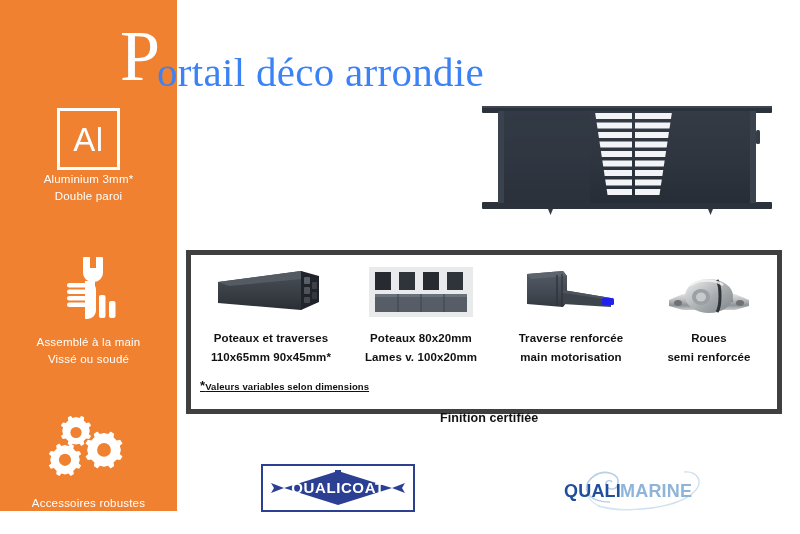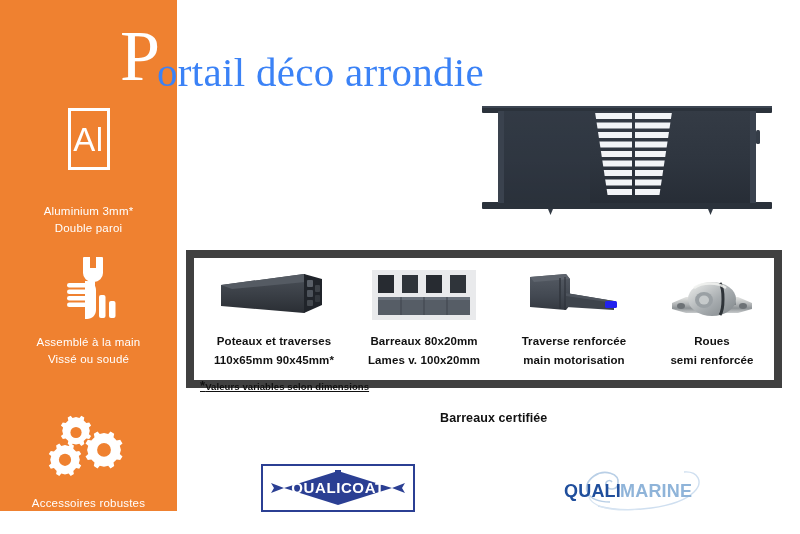--- a/index.html
+++ b/index.html
@@ -19,21 +19,21 @@
   .side-feature .ficon{
     display:block;margin:0 auto;position:relative;
   }
   .side-feature .flabel{
     display:block;color:#ffffff;font-size:11.5px;letter-spacing:.2px;
     line-height:17px;font-weight:400;
   }
 
   
   .al-box{
-    width:42px;height:62px;border:3px solid #fff;box-sizing:border-box;
+    width:63px;height:62px;border:3px solid #fff;box-sizing:border-box;
     margin:0 auto;display:flex;align-items:center;justify-content:center;
   }
   .al-box span{
     color:#fff;font-size:33px;line-height:33px;font-weight:300;
     font-family:"Liberation Sans", sans-serif;letter-spacing:.5px;
   }
 
   .svg-icon{display:block;margin:0 auto;}
 
   
@@ -49,22 +49,22 @@
     display:inline-block;vertical-align:top;position:relative;top:16px;left:-3px;
     letter-spacing:.3px;
   }
 
   
   .gate{position:absolute;left:480px;top:100px;width:300px;height:122px;}
   .gate svg{display:block;}
 
   
   .panel{
-    position:absolute;left:186px;top:250px;width:596px;height:138px;
-    border:8px solid #404040;box-sizing:border-box;background:#fff;
+    position:absolute;left:186px;top:250px;width:596px;height:164px;
+    border:5px solid #404040;box-sizing:border-box;background:#fff;
   }
   .prod{
     position:absolute;top:0;height:100%;text-align:center;
   }
   .prod .pimg{
     height:62px;display:flex;align-items:center;justify-content:center;
     margin-top:6px;
   }
   .prod .ptext{margin-top:6px;}
   .prod .pline{
@@ -94,21 +94,21 @@
 <div class="page">
 
   <div class="sidebar">
 
     <div class="side-feature" style="top:108px;">
       <span class="ficon">
         <span class="al-box">
           <span>Al</span>
         </span>
       </span>
-      <span class="flabel" style="margin-top:33px;">Aluminium 3mm*</span>
+      <span class="flabel" style="margin-top:1px;">Aluminium 3mm*</span>
       <span class="flabel">Double paroi</span>
     </div>
 
     <div class="side-feature" style="top:255px;">
       <span class="ficon">
         <svg class="svg-icon" width="64" height="66" viewBox="0 0 64 66" fill="#ffffff" xmlns="http://www.w3.org/2000/svg">
 
           <path d="M27 2 h6 v11 h6 V2 h6 a1 1 0 0 1 1 1 v15 a9 9 0 0 1 -9 9 h-2 a9 9 0 0 1 -9 -9 V3 a1 1 0 0 1 1 -1 z"></path>
 
           <rect x="31" y="26" width="7" height="16" rx="1"></rect>
@@ -262,21 +262,21 @@
           <rect x="78" y="5" width="16" height="18" fill="#2f343a"></rect>
 
           <rect x="6" y="27" width="92" height="18" fill="#565d66"></rect>
           <rect x="6" y="27" width="92" height="3" fill="#6a727c"></rect>
           <line x1="29" y1="27" x2="29" y2="45" stroke="#3f454c" stroke-width="1"></line>
           <line x1="52" y1="27" x2="52" y2="45" stroke="#3f454c" stroke-width="1"></line>
           <line x1="75" y1="27" x2="75" y2="45" stroke="#3f454c" stroke-width="1"></line>
         </svg>
       </div>
       <div class="ptext">
-        <span class="pline">Barreaux 80x20mm</span>
+        <span class="pline">Poteaux 80x20mm</span>
         <span class="pline">Lames v. 100x20mm</span>
       </div>
     </div>
 
     <div class="prod" style="left:300px;width:160px;">
       <div class="pimg">
         <svg width="104" height="52" viewBox="0 0 104 52" xmlns="http://www.w3.org/2000/svg">
           <defs>
             <linearGradient id="beamG" x1="0" y1="0" x2="0" y2="1">
               <stop offset="0%" stop-color="#555b64"></stop>
@@ -340,21 +340,21 @@
         <span class="pline">Roues</span>
         <span class="pline">semi renforcée</span>
       </div>
     </div>
   </div>
 
   <div class="footnote">
     <span class="star">*</span><span>Valeurs variables selon dimensions</span>
   </div>
 
-  <div class="finition">Barreaux certifiée</div>
+  <div class="finition">Finition certifiée</div>
 
   <div class="logo-qualicoat">
     <svg width="154" height="48" viewBox="0 0 154 48" xmlns="http://www.w3.org/2000/svg">
       <rect x="1" y="1" width="152" height="46" fill="#ffffff" stroke="#2b3f93" stroke-width="2"></rect>
 
       <path d="M77 7 L131 24 L77 41 L23 24 Z" fill="#2b3f93"></path>
 
       <path d="M23 24 L10 19 L13 24 L10 29 Z" fill="#2b3f93"></path>
       <path d="M131 24 L144 19 L141 24 L144 29 Z" fill="#2b3f93"></path>
 

